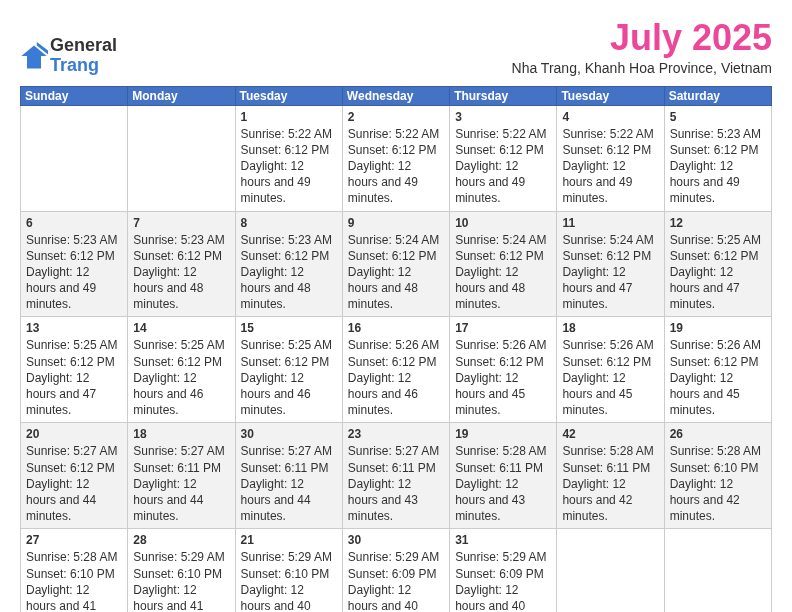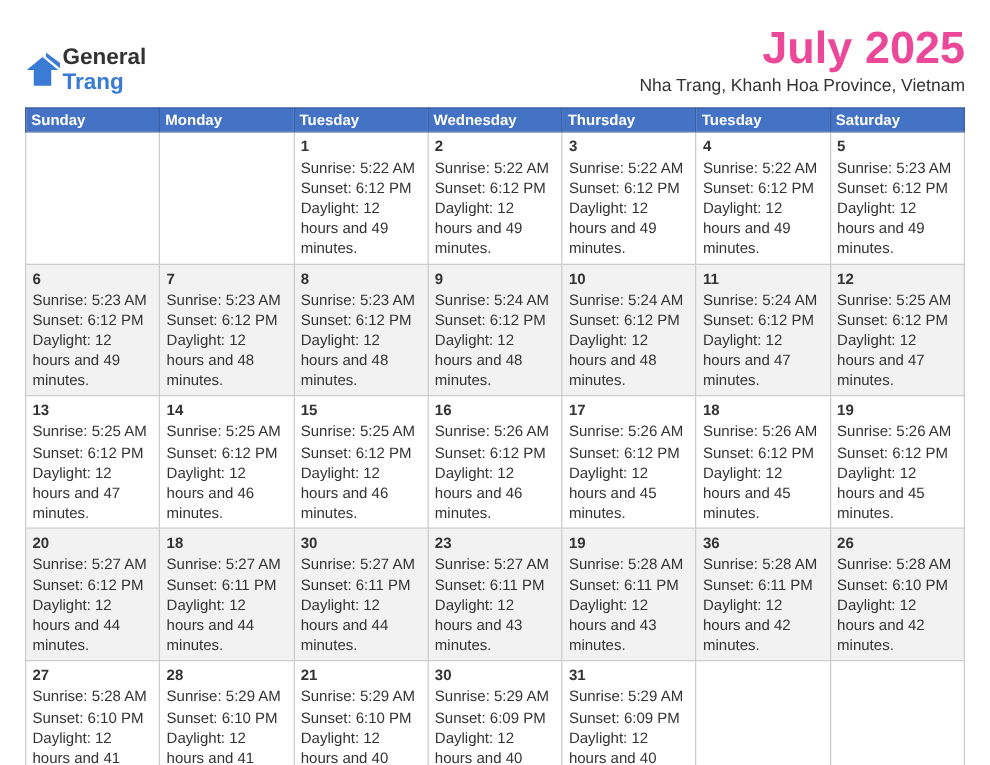--- a/index.html
+++ b/index.html
@@ -233,21 +233,21 @@
           </td>
           <td>
             <span class="day-number">23</span>
             <div class="day-info">Sunrise: 5:27 AM<br>Sunset: 6:11 PM<br>Daylight: 12 hours and 43 minutes.</div>
           </td>
           <td>
             <span class="day-number">19</span>
             <div class="day-info">Sunrise: 5:28 AM<br>Sunset: 6:11 PM<br>Daylight: 12 hours and 43 minutes.</div>
           </td>
           <td>
-            <span class="day-number">36</span>
+            <span class="day-number">42</span>
             <div class="day-info">Sunrise: 5:28 AM<br>Sunset: 6:11 PM<br>Daylight: 12 hours and 42 minutes.</div>
           </td>
           <td>
             <span class="day-number">26</span>
             <div class="day-info">Sunrise: 5:28 AM<br>Sunset: 6:10 PM<br>Daylight: 12 hours and 42 minutes.</div>
           </td>
         </tr>
         <tr>
           <td>
             <span class="day-number">27</span>

